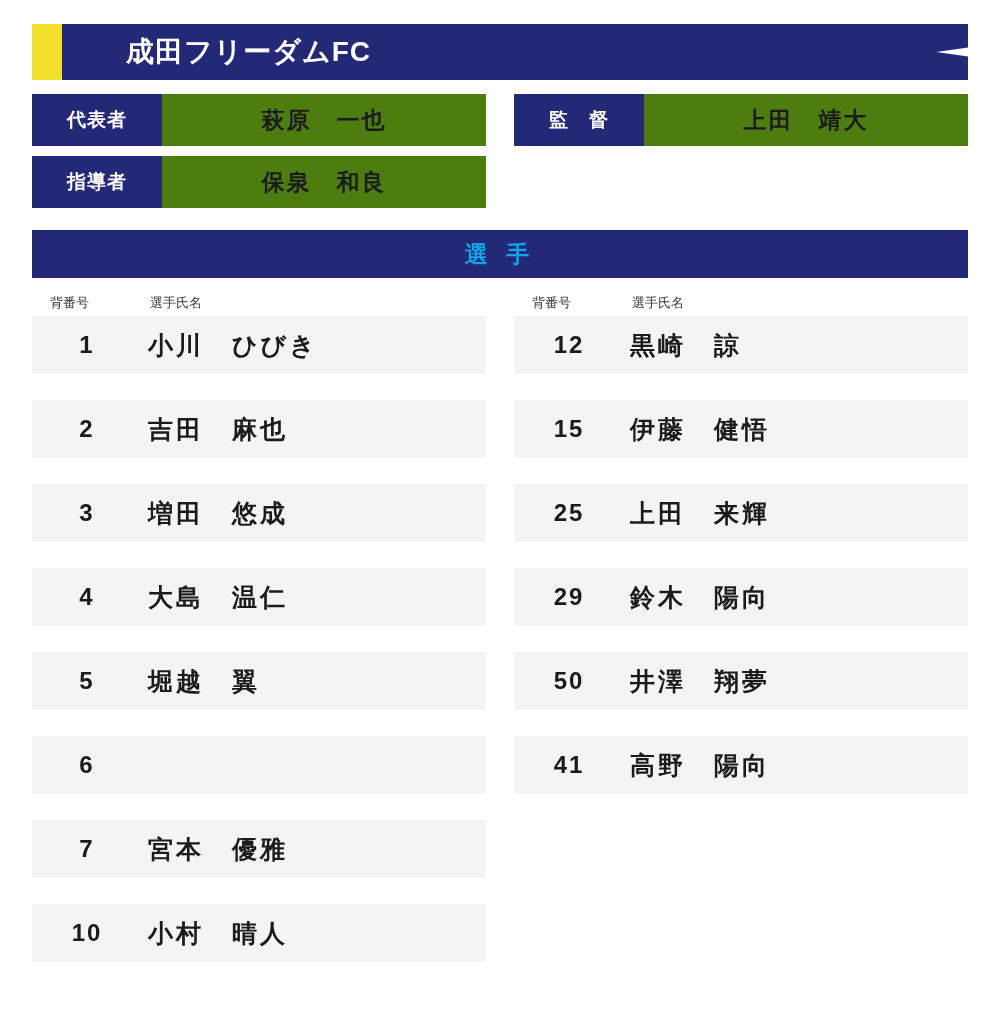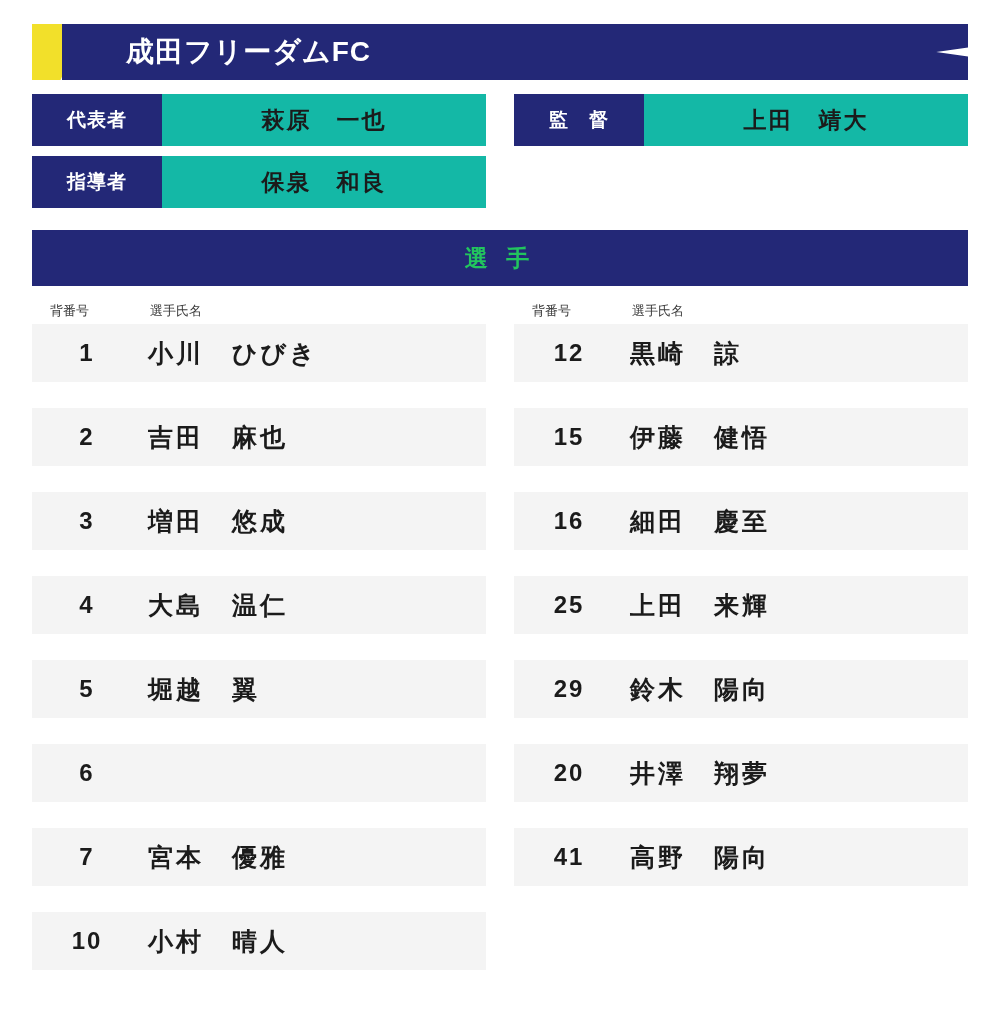--- a/index.html
+++ b/index.html
@@ -80,41 +80,41 @@
     font-weight: bold;
     letter-spacing: 1px;
     display: flex;
     align-items: center;
     justify-content: center;
     height: 52px;
     box-sizing: border-box;
   }
   .staff-value {
     flex: 1 1 auto;
-    background: #14b8a6;
+    background: #4d7c0f;
     display: flex;
     align-items: center;
     justify-content: center;
     height: 52px;
     box-sizing: border-box;
     font-size: 23px;
     font-weight: bold;
     letter-spacing: 2px;
     color: #1b1b1b;
   }
   .spacer-cell {
     flex: 1 1 0;
   }
 
   
   .players-header {
     margin: 22px 32px 0 32px;
-    height: 56px;
+    height: 48px;
     background: #232877;
-    color: #22c55e;
+    color: #0ea5e9;
     font-size: 23px;
     font-weight: bold;
     letter-spacing: 6px;
     display: flex;
     align-items: center;
     justify-content: center;
   }
   .columns {
     margin: 8px 32px;
     display: flex;
@@ -248,33 +248,29 @@
 
       <div class="player-row">
         <div class="player-num">12</div>
         <div class="player-name">黒崎　諒</div>
       </div>
       <div class="player-row">
         <div class="player-num">15</div>
         <div class="player-name">伊藤　健悟</div>
       </div>
       <div class="player-row">
-        <div class="player-num">16</div>
-        <div class="player-name">細田　慶至</div>
-      </div>
-      <div class="player-row">
         <div class="player-num">25</div>
         <div class="player-name">上田　来輝</div>
       </div>
       <div class="player-row">
         <div class="player-num">29</div>
         <div class="player-name">鈴木　陽向</div>
       </div>
       <div class="player-row">
-        <div class="player-num">20</div>
+        <div class="player-num">50</div>
         <div class="player-name">井澤　翔夢</div>
       </div>
       <div class="player-row">
         <div class="player-num">41</div>
         <div class="player-name">高野　陽向</div>
       </div>
     </div>
 
   </div>
 

